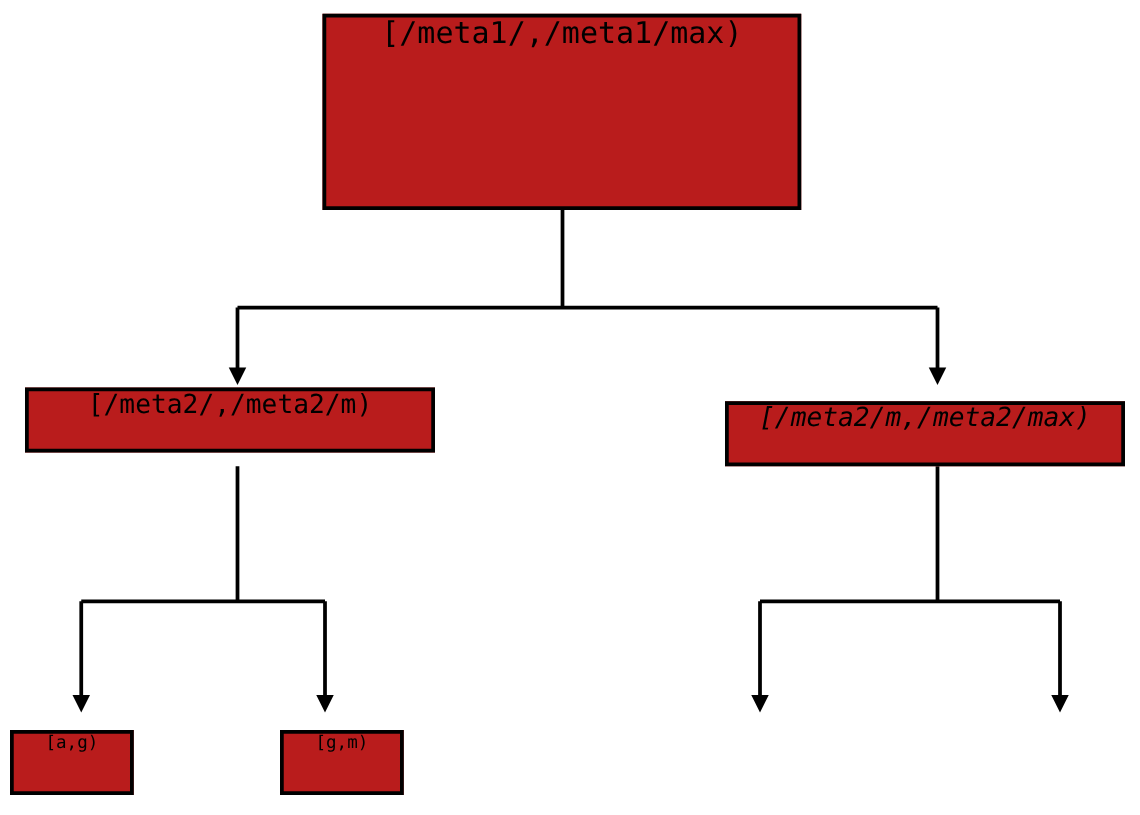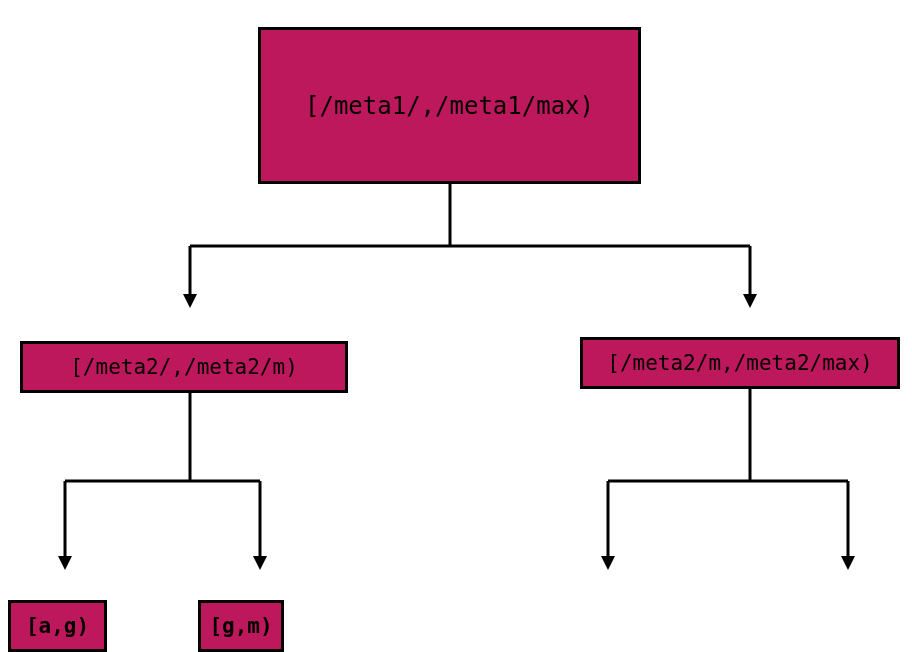--- a/index.html
+++ b/index.html
@@ -21,67 +21,66 @@
     position: absolute;
     left: 0;
     top: 0;
     width: 912px;
     height: 652px;
   }
   .node {
     position: absolute;
     box-sizing: border-box;
     border: 3px solid #000000;
-    background: #be185d;
+    background: #b91c1c;
     display: flex;
-    align-items: center;
+    align-items: flex-start;
     justify-content: center;
     color: #000000;
     font-family: "DejaVu Sans Mono", monospace;
     white-space: pre;
     z-index: 2;
-    margin-top: 16px;
   }
   .node-label {
     display: block;
     line-height: 1;
     letter-spacing: 0px;
   }
   
   #node-root {
     left: 258px;
     top: 11px;
     width: 383px;
     height: 157px;
     font-size: 24px;
   }
   
   #node-meta2-low {
     left: 20px;
-    top: 325px;
+    top: 310px;
     width: 328px;
     height: 52px;
     font-size: 21px;
   }
   #node-meta2-high {
     left: 580px;
     top: 321px;
     width: 320px;
     height: 52px;
     font-size: 21px;
+    font-style: italic;
   }
   
   .leaf {
     top: 584px;
     height: 52px;
-    font-size: 21px;
-    font-weight: bold;
+    font-size: 14px;
   }
   #node-leaf-ag   { left: 8px;   width: 99px; }
-  #node-leaf-gm   { left: 198px; width: 86px; }
+  #node-leaf-gm   { left: 224px; width: 99px; }
   #node-leaf-ms   { left: 553px; width: 99px; }
   #node-leaf-smax { left: 777px; width: 123px; }
 </style>
 </head>
 <body>
 
 <div id="diagram-canvas">
 
   <svg id="edge-layer" viewBox="0 0 912 652" width="912" height="652" xmlns="http://www.w3.org/2000/svg">
     <g fill="#000000" stroke="#000000" stroke-width="3" stroke-linecap="butt">

